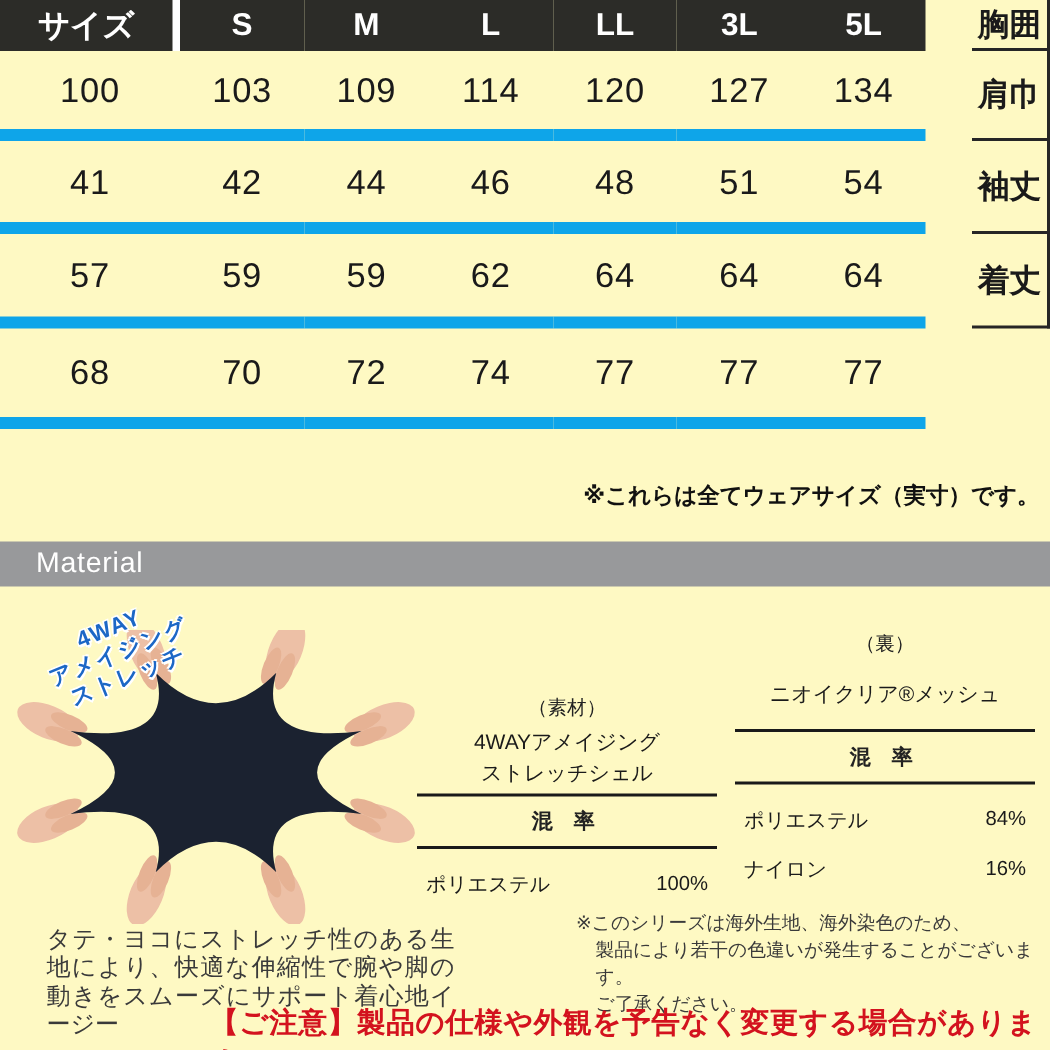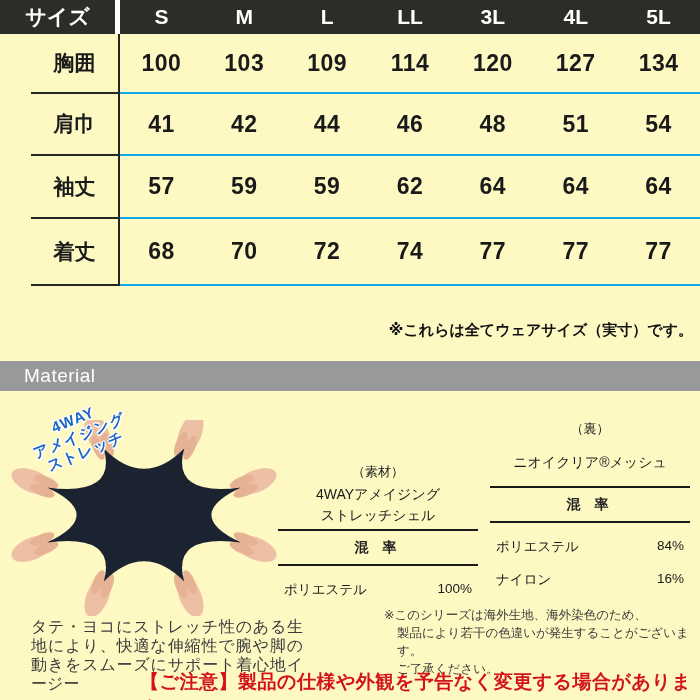--- a/index.html
+++ b/index.html
@@ -11,21 +11,21 @@
   .size-table{
     position:absolute; left:0; top:24; width:700px;
     display:grid;
     grid-template-columns:120px repeat(7,1fr);
     grid-template-rows:34px 60px 62px 63px 67px;
   }
   .st-cell{ display:flex; align-items:center; justify-content:center; }
   .st-head{ background:#2c2c28; color:#fff; font-weight:bold; font-size:21px; }
   .st-head-first{ border-right:5px solid #fff; }
   .st-label{ font-weight:bold; font-size:21px; border-right:2px solid #262626; border-bottom:2px solid #262626;margin-left:31px; }
-  .st-val{ font-weight:bold; font-size:23px; border-bottom:2px solid #0ea5e9; letter-spacing:0.5px; }
+  .st-val{ font-weight:normal; font-size:23px; border-bottom:8px solid #0ea5e9; letter-spacing:0.5px; }
   .size-note{
     position:absolute; top:321px; right:7px;
     font-size:15px; font-weight:bold; color:#111;
   }
 
   
   .material-bar{
     position:absolute; left:0; top:361px; width:700px; height:30px;
     background:#98999b; color:#fff; display:flex; align-items:center;
     font-weight:normal; font-size:19px; padding-left:24px; letter-spacing:0.5px;
@@ -77,23 +77,20 @@
         <span>M</span>
       </div>
     <div class="st-cell st-head">
         <span>L</span>
       </div>
     <div class="st-cell st-head">
         <span>LL</span>
       </div>
     <div class="st-cell st-head">
         <span>3L</span>
-      </div>
-    <div class="st-cell st-head">
-        <span>4L</span>
       </div>
     <div class="st-cell st-head">
         <span>5L</span>
       </div>
 
     <div class="st-cell st-label">胸囲</div>
     <div class="st-cell st-val">100</div>
     <div class="st-cell st-val">103</div>
     <div class="st-cell st-val">109</div>
     <div class="st-cell st-val">114</div>

